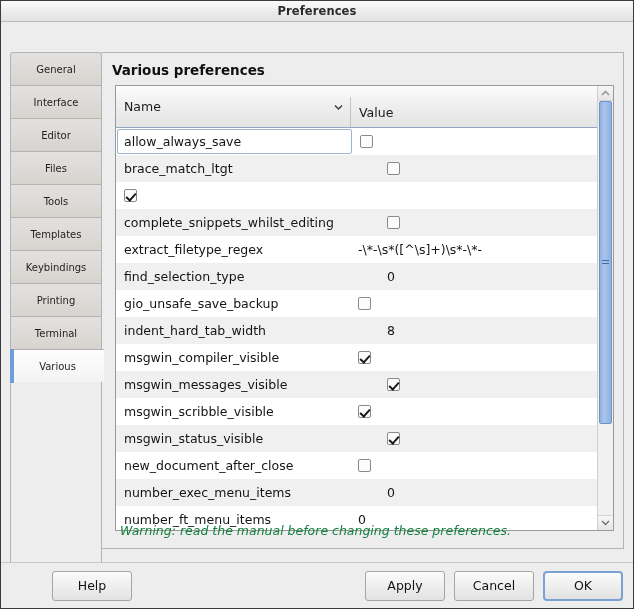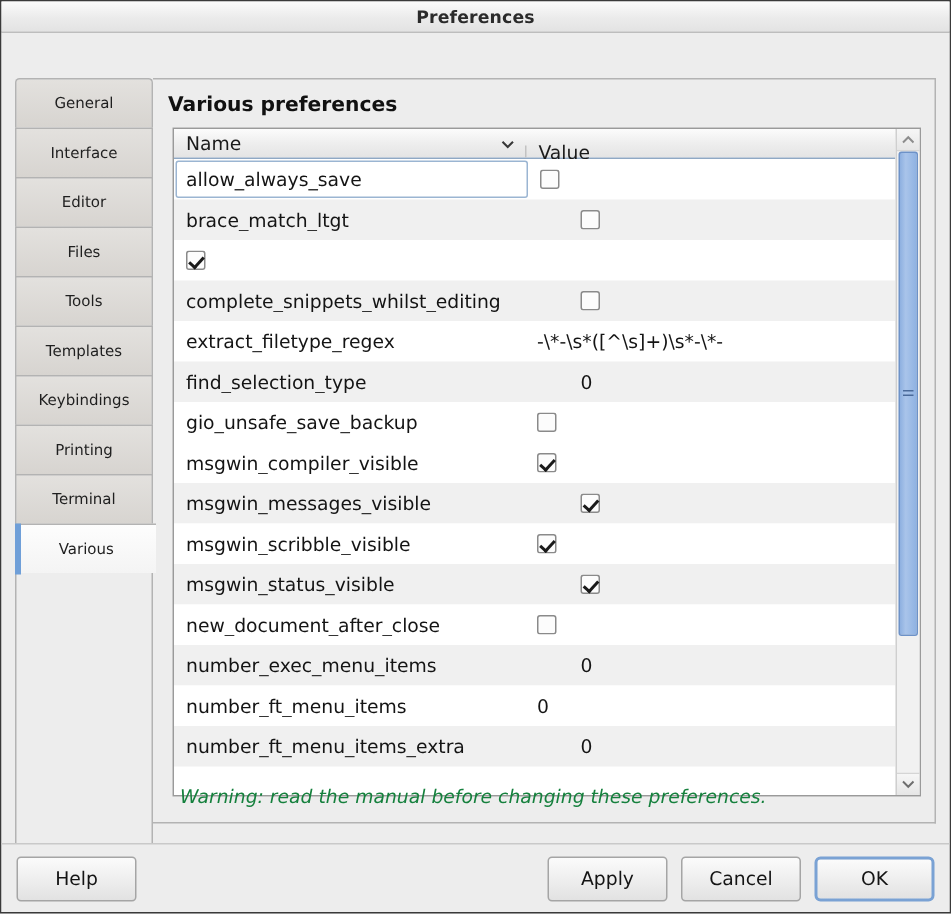--- a/index.html
+++ b/index.html
@@ -96,21 +96,21 @@
     height: 446px;
     border: 1px solid #9a9a9a;
     background: #ffffff;
     display: flex;
     overflow: hidden;
   }
   .tablemain { flex: 1 1 auto; overflow: hidden; position: relative; }
 
   .thead {
     display: flex;
-    height: 20px;
+    height: 42px;
     background: linear-gradient(to bottom, #fcfcfc 0%, #eeeeee 50%, #e4e4e4 100%);
     border-bottom: 1px solid #8fa8c4;
     position: relative;
     text-align: right;
   }
   .th {
     display: flex; align-items: center;
     font-size: 12.5px; color: #1a1a1a;
     padding: 0 6px;
     position: relative;
@@ -226,21 +226,21 @@
     min-width: 80px; height: 30px;
     padding: 0 14px;
     border: 1px solid #a5a5a5;
     border-radius: 3px;
     background: linear-gradient(to bottom, #fbfbfb 0%, #eeeeee 52%, #e2e2e2 100%);
     font-size: 12.5px; color: #141414;
     font-family: "DejaVu Sans", "Liberation Sans", sans-serif;
     cursor: default;
     display: flex; align-items: center; justify-content: center;
   }
-  .btn-help { min-width: 80px; }
+  .btn-help { min-width: 80px; margin-left: 41px; }
   .btn-right-group {
     margin-left: auto;
     display: flex; gap: 9px;
   }
   .btn.default {
     border: 2px solid #7aa2d4;
     border-radius: 4px;
   }
 </style>
 </head>
@@ -344,20 +344,26 @@
               <div class="row alt">
                 <div class="cell-name"><span>find_selection_type</span></div>
                 <div class="cell-value">
                   <span>0</span>
                 </div>
               </div>
               <div class="row">
                 <div class="cell-name"><span>gio_unsafe_save_backup</span></div>
                 <div class="cell-value">
                   <span class="chk"></span>
+                </div>
+              </div>
+              <div class="row alt">
+                <div class="cell-name"><span>indent_hard_tab_width</span></div>
+                <div class="cell-value">
+                  <span>8</span>
                 </div>
               </div>
               <div class="row">
                 <div class="cell-name"><span>msgwin_compiler_visible</span></div>
                 <div class="cell-value">
                   <span class="chk checked"></span>
                 </div>
               </div>
               <div class="row alt">
                 <div class="cell-name"><span>msgwin_messages_visible</span></div>

